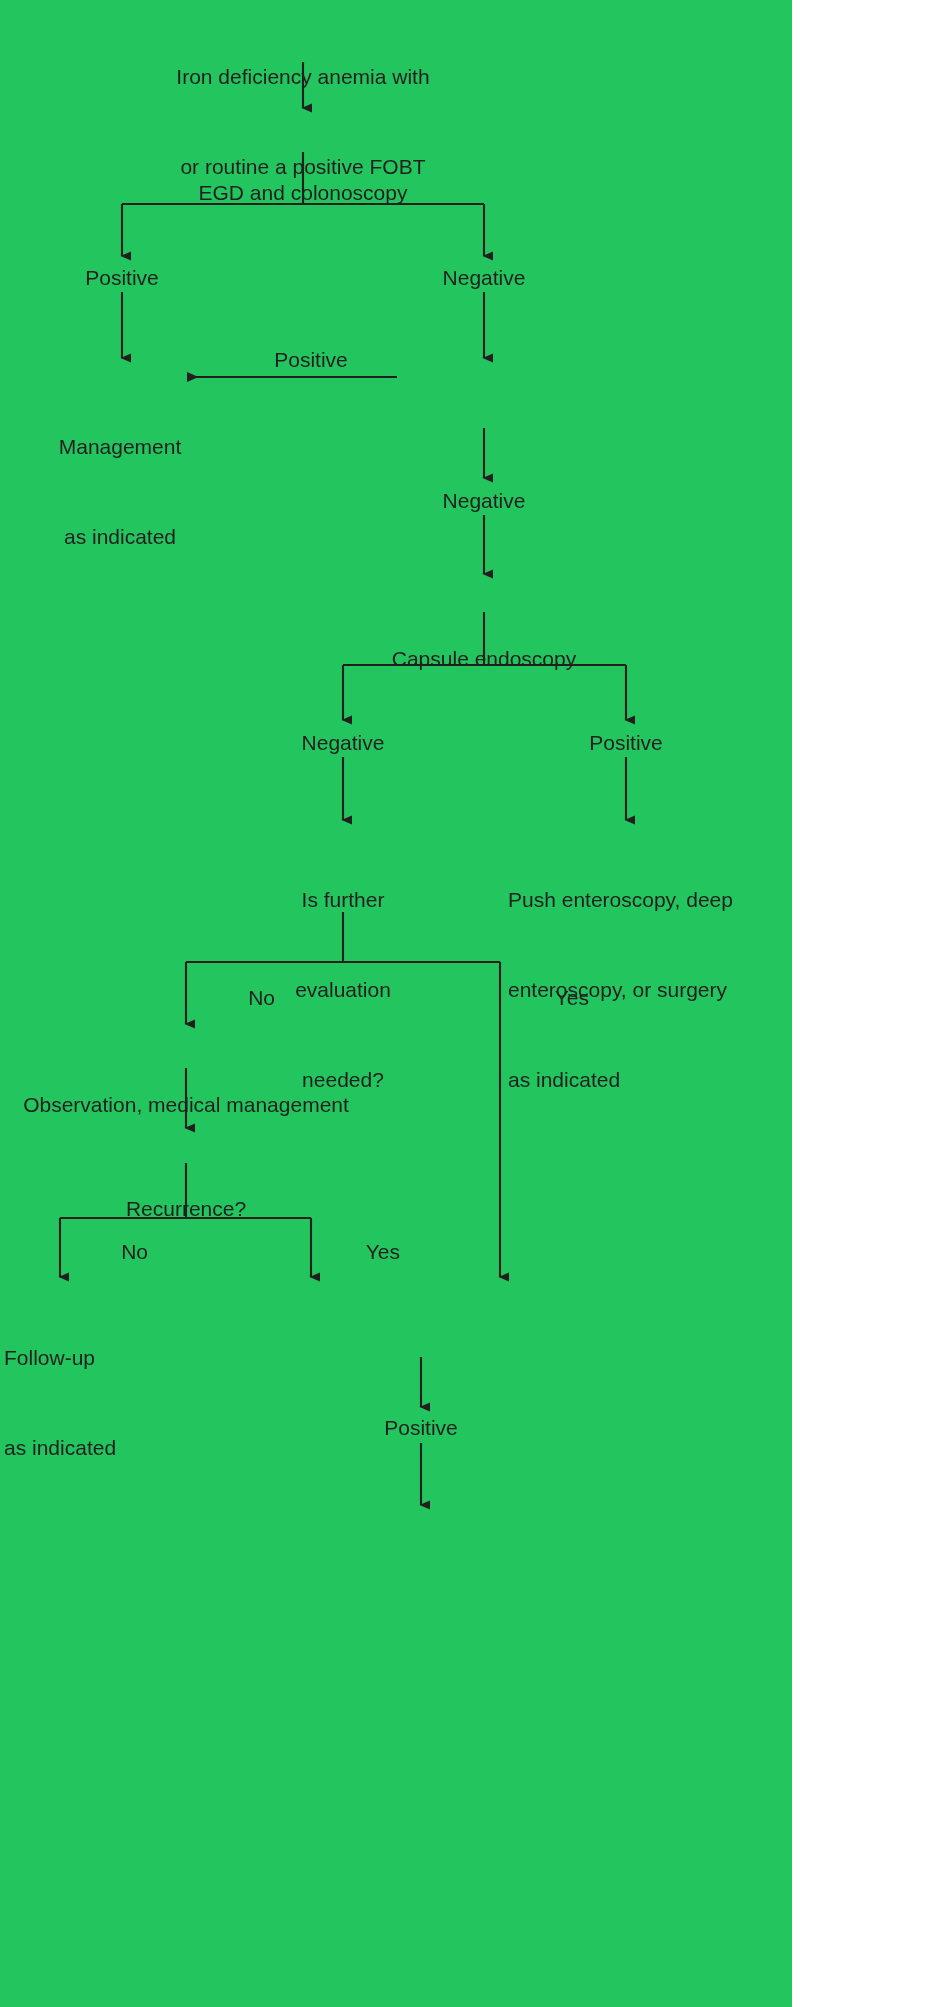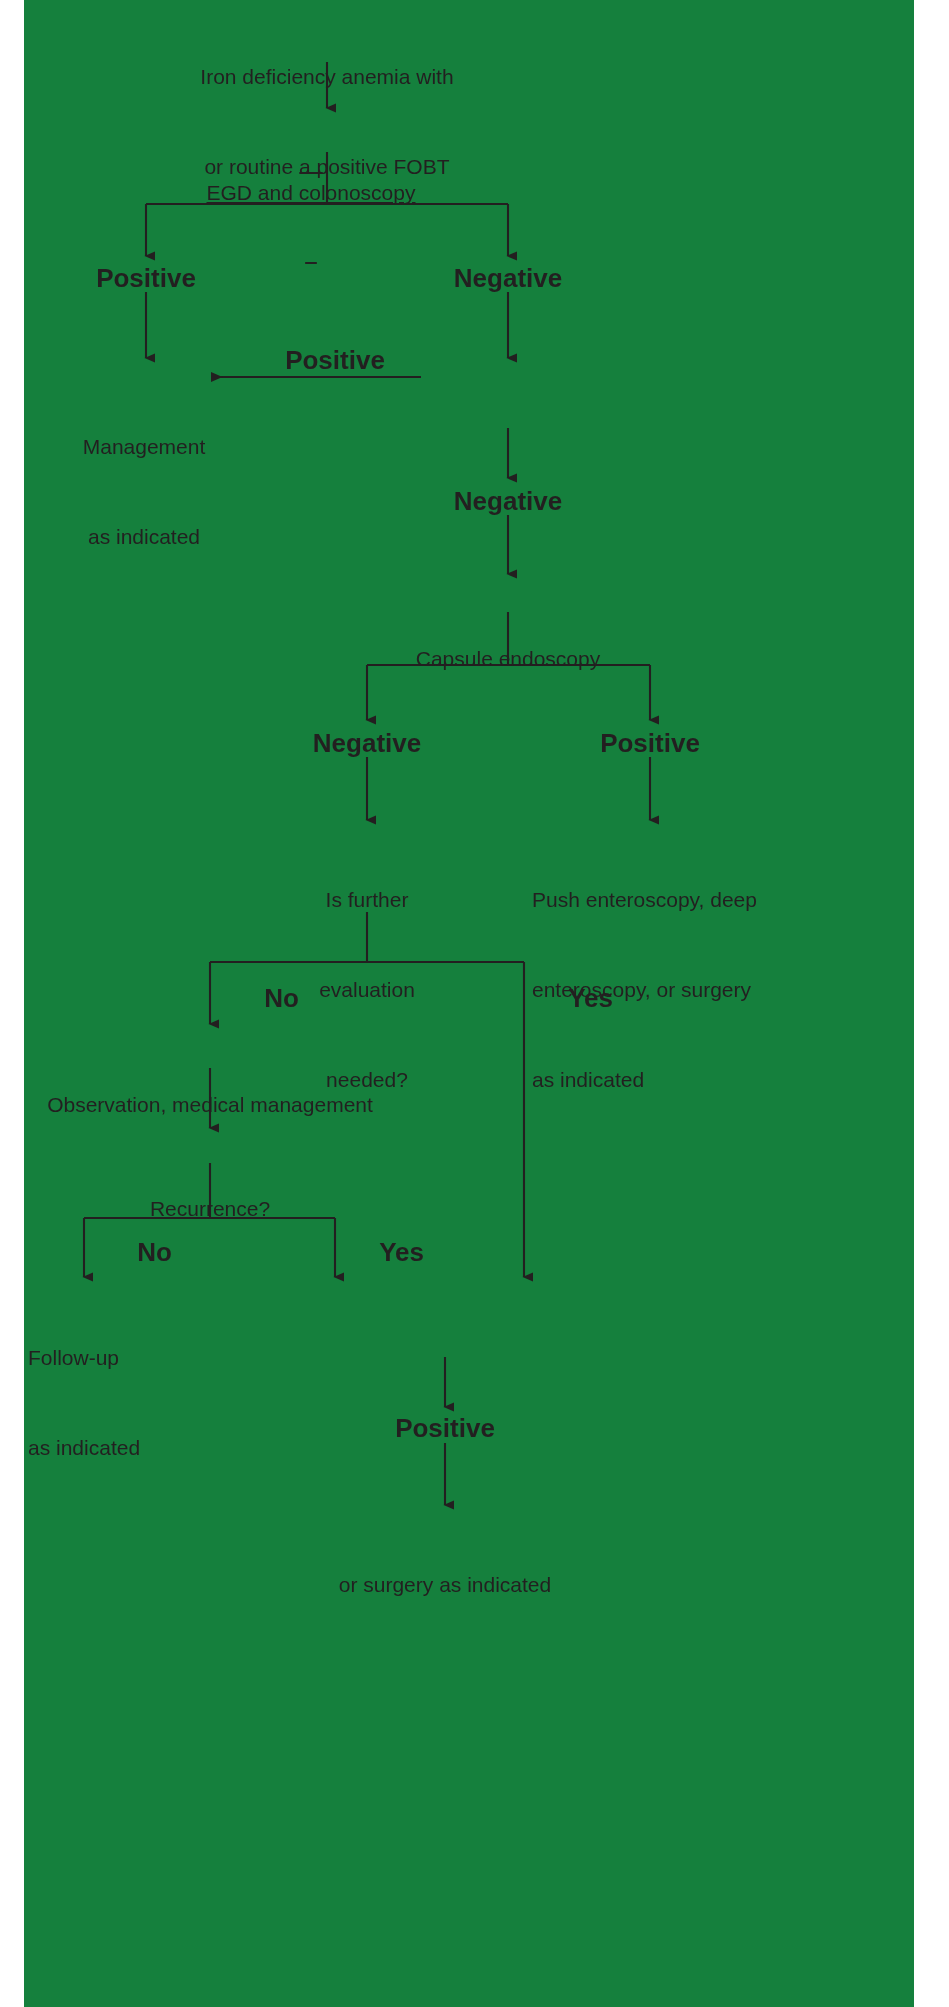--- a/index.html
+++ b/index.html
@@ -6,25 +6,24 @@
   html, body {
     margin: 0;
     padding: 0;
     background: #ffffff;
   }
   body {
     font-family: "Liberation Sans", sans-serif;
   }
   #flow-root {
     position: relative;
-    width: 890px;
+    width: 792px;
     height: 2007px;
-    background: #15803d;
+    background: #22c55e;
     overflow: hidden;
-    margin-left: 24px;
   }
   #flow-svg {
     position: absolute;
     left: 0;
     top: 0;
     width: 949px;
     height: 2007px;
   }
   .node {
     position: absolute;
@@ -34,24 +33,23 @@
     line-height: 30px;
     white-space: pre;
     letter-spacing: 0px;
   }
   .node.center { text-align: center; transform: translateX(-50%); }
   .node.left   { text-align: left; }
   .edge-label {
     position: absolute;
     color: #231f20;
     font-family: "Liberation Sans", sans-serif;
-    font-size: 26px;
+    font-size: 21px;
     line-height: 26px;
     white-space: pre;
-    font-weight: bold;
   }
   .edge-label.center { text-align: center; transform: translateX(-50%); }
   .edge-label.left { text-align: right; }
 </style>
 </head>
 <body>
 
 <div id="flow-root">
 
   <svg id="flow-svg" viewBox="0 0 949 2007">
@@ -115,21 +113,21 @@
 
       <line x1="421" y1="1443" x2="421" y2="1505" marker-end="url(#arrowDown)"></line>
     </g>
   </svg>
 
   <div class="node center" style="left:303px; top:2px; width:420px;">
     <div>Iron deficiency anemia with</div>
     <div>or routine a positive FOBT</div>
   </div>
 
-  <div class="node center" style="left:287px; top:118px; width:360px;text-decoration:underline;">
+  <div class="node center" style="left:303px; top:118px; width:360px;">
     <div>EGD and colonoscopy</div>
   </div>
 
   <div class="node center" style="left:120px; top:372px; width:240px;text-align:center;">
     <div>Management</div>
     <div>as indicated</div>
   </div>
 
 
   <div class="node center" style="left:343px; top:825px; width:240px;">
@@ -156,21 +154,20 @@
     <div>Recurrence?</div>
   </div>
 
   <div class="node left" style="left:4px; top:1283px; width:220px;">
     <div>Follow-up</div>
     <div>as indicated</div>
   </div>
 
 
   <div class="node center" style="left:421px; top:1510px; width:500px;">
-    <div>or surgery as indicated</div>
   </div>
 
   <div class="edge-label center" style="left:122px; top:265px; width:160px;">Positive</div>
 
   <div class="edge-label center" style="left:484px; top:265px; width:160px;">Negative</div>
 
   <div class="edge-label center" style="left:311px; top:347px; width:160px;">Positive</div>
 
   <div class="edge-label center" style="left:484px; top:488px; width:160px;">Negative</div>
 

